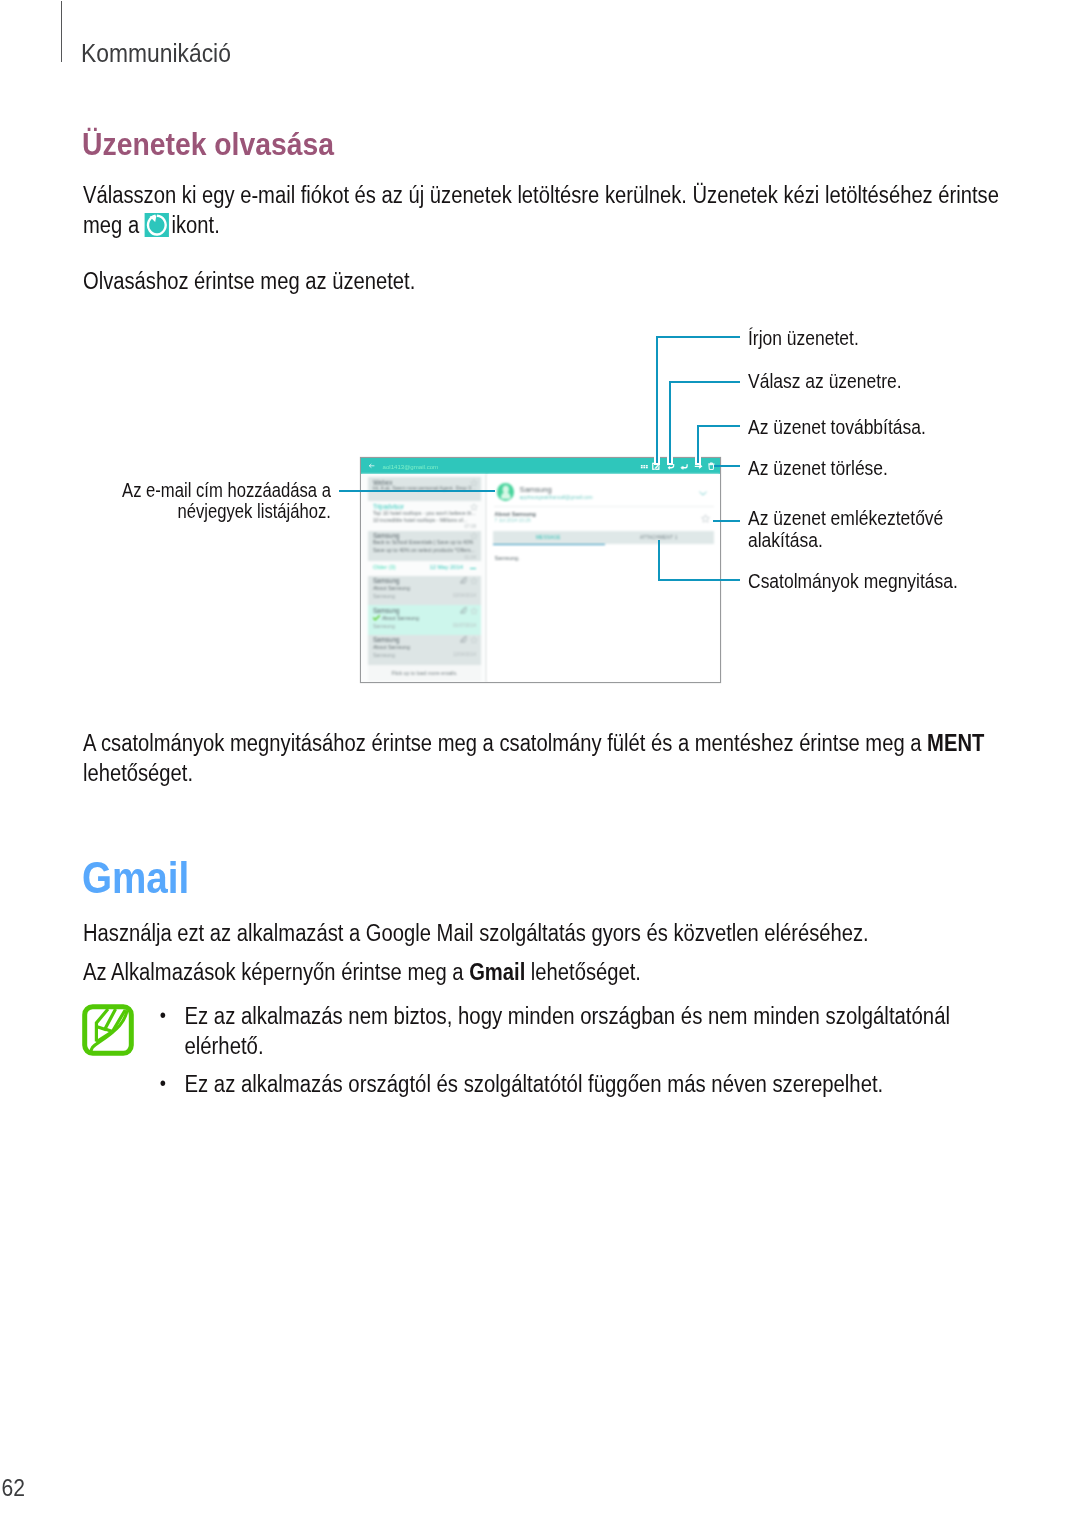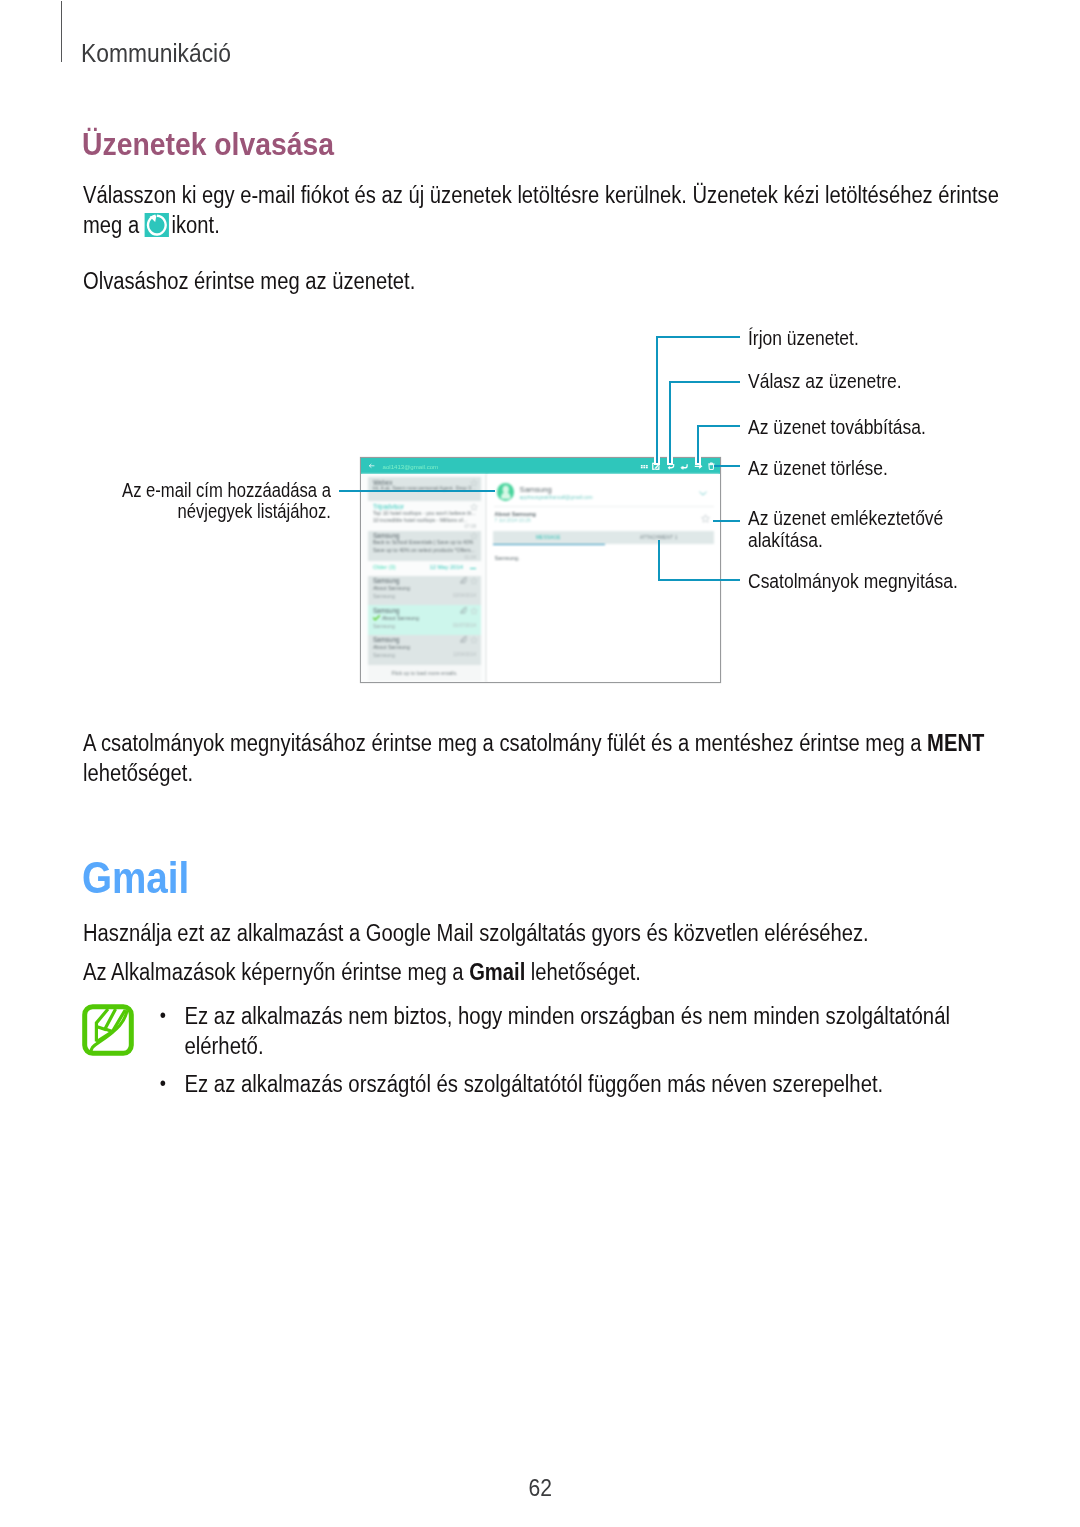--- a/index.html
+++ b/index.html
@@ -96,21 +96,21 @@
   .tabs:after{content:"";position:absolute;left:0;bottom:-0.8px;width:50.5%;height:1.2px;background:#2a93bd;}
   .bodytxt{position:absolute;left:7.9px;top:80.5px;font-size:5.6px;color:#5d6a6e;}
 
   
   .note-icon{position:absolute;left:82px;top:1004px;width:52px;height:52px;}
   .note-list{position:absolute;left:157px;top:1001px;width:900px;font-size:23px;line-height:30px;
              color:#161314;transform:scaleX(.8845);transform-origin:0 0;}
   .note-li{position:relative;padding-left:31px;margin-bottom:8px;}
   .note-li:before{content:"\2022";position:absolute;left:3px;top:-1.5px;font-size:20px;}
 
-  .pageno{position:absolute;left:0;top:1474px;width:1080px;text-align:center;font-size:24px;color:#3b3c3e;}
+  .pageno{position:absolute;left:0;top:1474px;width:1080px;font-size:24px;color:#3b3c3e;}
   .pageno span{display:inline-block;transform:scaleX(.879);}
   b{font-weight:bold;}
 </style>
 </head>
 <body>
 
 <div class="page">
 
   <div class="hdr-rule"></div>
   <div class="hdr-text">Kommunikáció</div>

